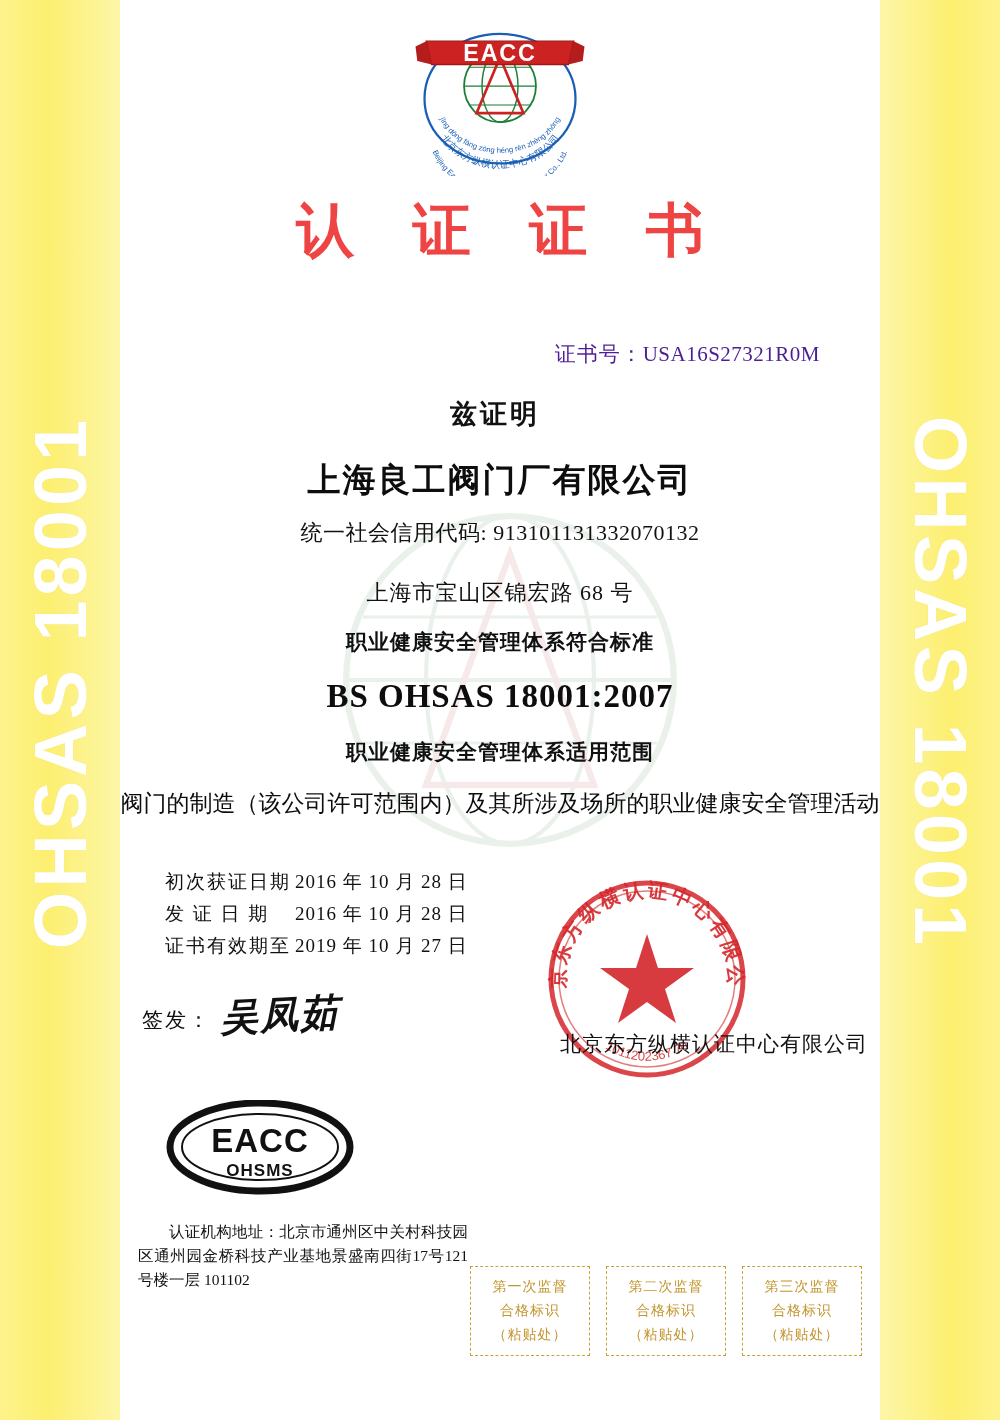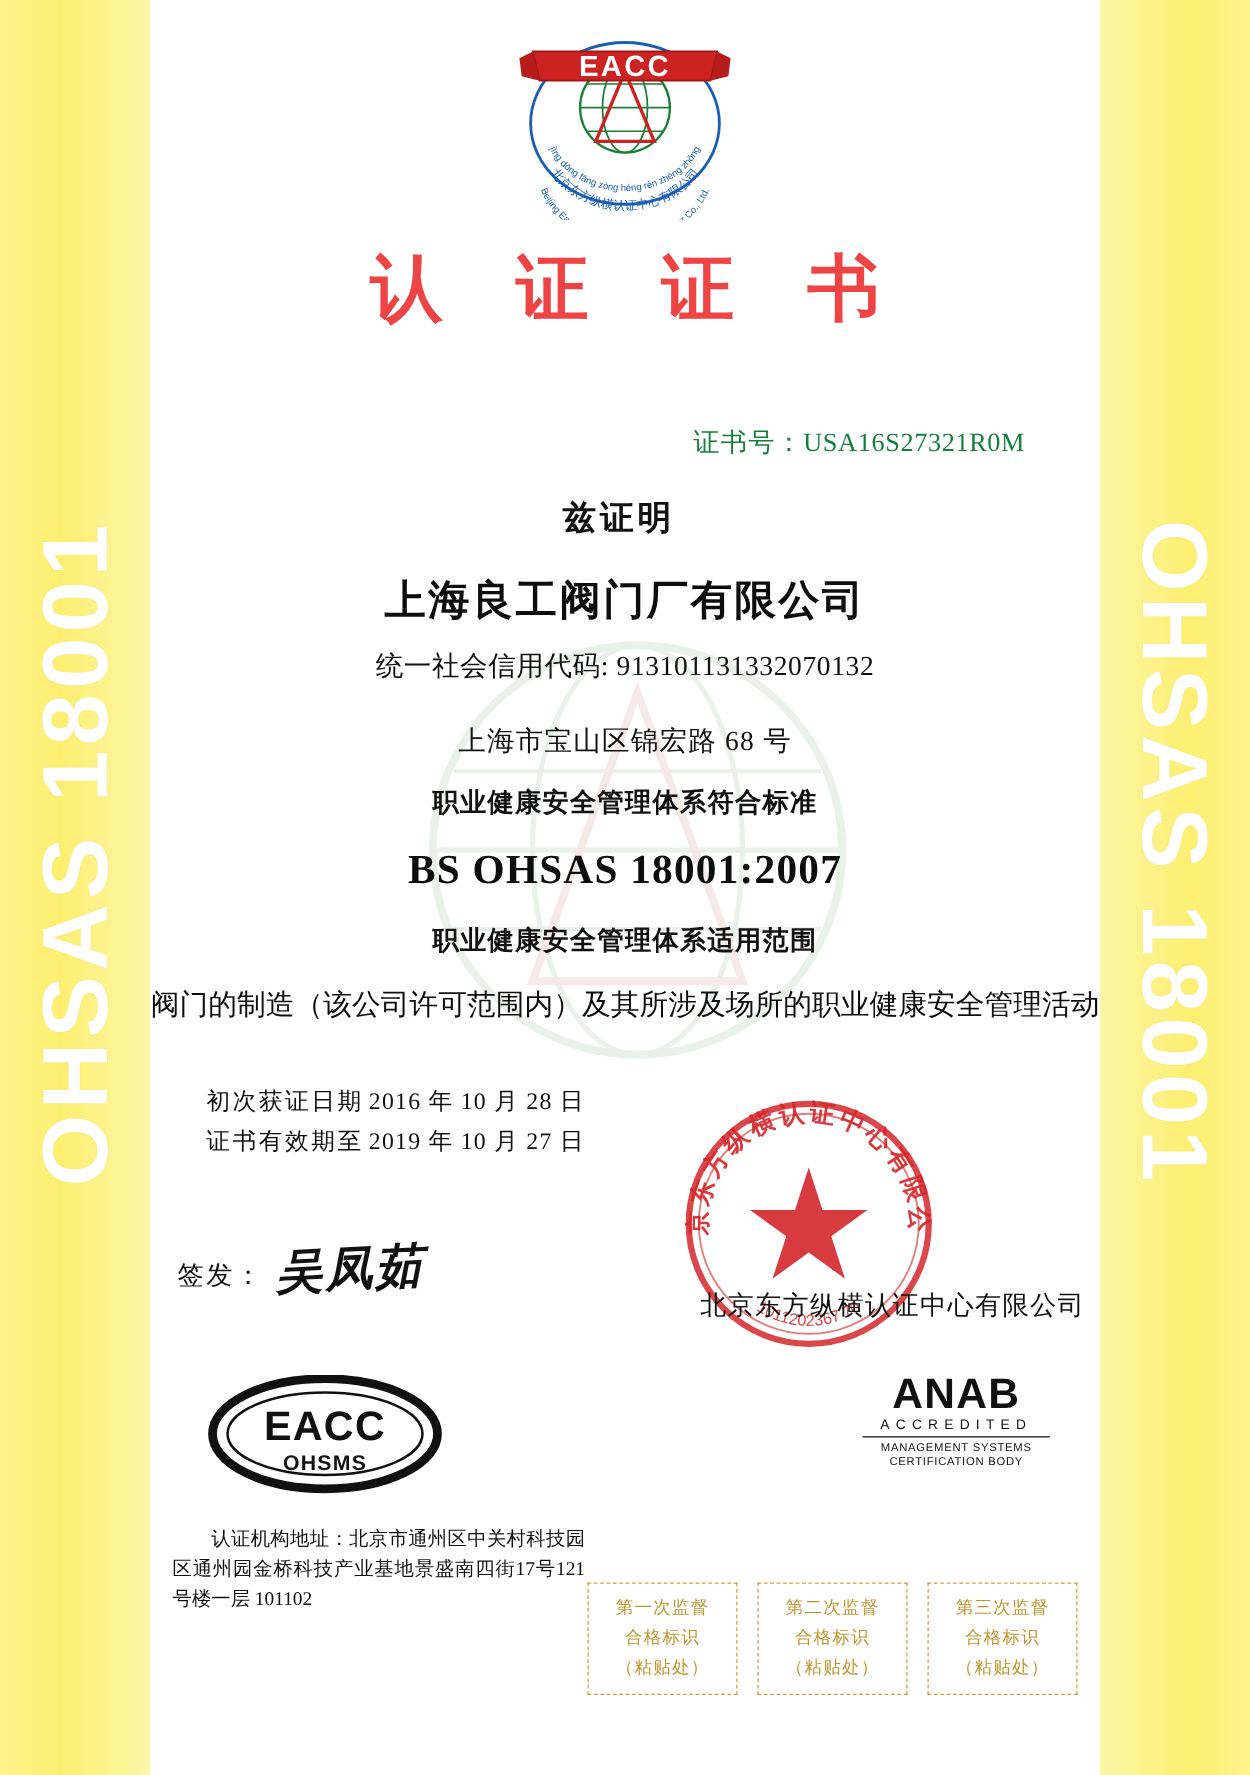--- a/index.html
+++ b/index.html
@@ -97,21 +97,21 @@
     letter-spacing: 22px;
     color: #ef4444;
     text-indent: 22px;
   }
 
   .cert-no {
     position: absolute;
     right: 60px;
     top: 340px;
     font-size: 21px;
-    color: #15803d;
+    color: #4c1d95;
     letter-spacing: 1px;
     text-align: right;
   }
   .cert-no .label { font-family: "Liberation Serif", serif; }
   .cert-no .value { font-family: "Liberation Serif", serif; letter-spacing: 0.5px; }
 
   .zizhengming {
     position: absolute;
     left: 0; right: 0;
     top: 396px;
@@ -393,20 +393,23 @@
 
     <div class="address">上海市宝山区锦宏路 68 号</div>
     <div class="conform">职业健康安全管理体系符合标准</div>
     <div class="standard">BS OHSAS 18001:2007</div>
     <div class="scope-label">职业健康安全管理体系适用范围</div>
     <div class="scope-value">阀门的制造（该公司许可范围内）及其所涉及场所的职业健康安全管理活动</div>
 
     <div class="dates">
       <div class="row">
         <span class="dlabel">初次获证日期</span><span class="dval">2016 年 10 月 28 日</span>
+      </div>
+      <div class="row">
+        <span class="dlabel">发 证 日 期</span><span class="dval">2016 年 10 月 28 日</span>
       </div>
       <div class="row">
         <span class="dlabel">证书有效期至</span><span class="dval">2019 年 10 月 27 日</span>
       </div>
     </div>
 
     <div class="issuer">签发：</div>
     <div class="signature">吴凤茹</div>
 
     <div class="seal">
@@ -428,27 +431,20 @@
 
     <div class="eacc-ohsms">
       <svg viewBox="0 0 190 95" width="190" height="95" aria-hidden="true">
         <ellipse cx="95" cy="47" rx="90" ry="44" fill="none" stroke="#111" stroke-width="7"></ellipse>
         <ellipse cx="95" cy="47" rx="78" ry="33" fill="none" stroke="#111" stroke-width="2"></ellipse>
         <text x="95" y="52" text-anchor="middle" font-family="Liberation Sans, sans-serif" font-size="33" font-weight="bold" fill="#111" letter-spacing="1">EACC</text>
         <text x="95" y="76" text-anchor="middle" font-family="Liberation Sans, sans-serif" font-size="17" font-weight="bold" fill="#111" letter-spacing="1">OHSMS</text>
       </svg>
     </div>
 
-    <div class="anab">
-      <div class="anab-word">ANAB</div>
-      <div class="anab-accr">ACCREDITED</div>
-      <div class="anab-rule"></div>
-      <div class="anab-sub">MANAGEMENT SYSTEMS</div>
-      <div class="anab-sub">CERTIFICATION BODY</div>
-    </div>
 
     <div class="footer-note">
       <span class="indent">认证机构地址：北京市通州区中关村科技园区通州园金桥科技产业基地景盛南四街17号121号楼一层 101102</span>
     </div>
 
     <div class="sticker-row">
       <div class="sticker">
         <div>第一次监督</div>
         <div>合格标识</div>
         <div>（粘贴处）</div>

